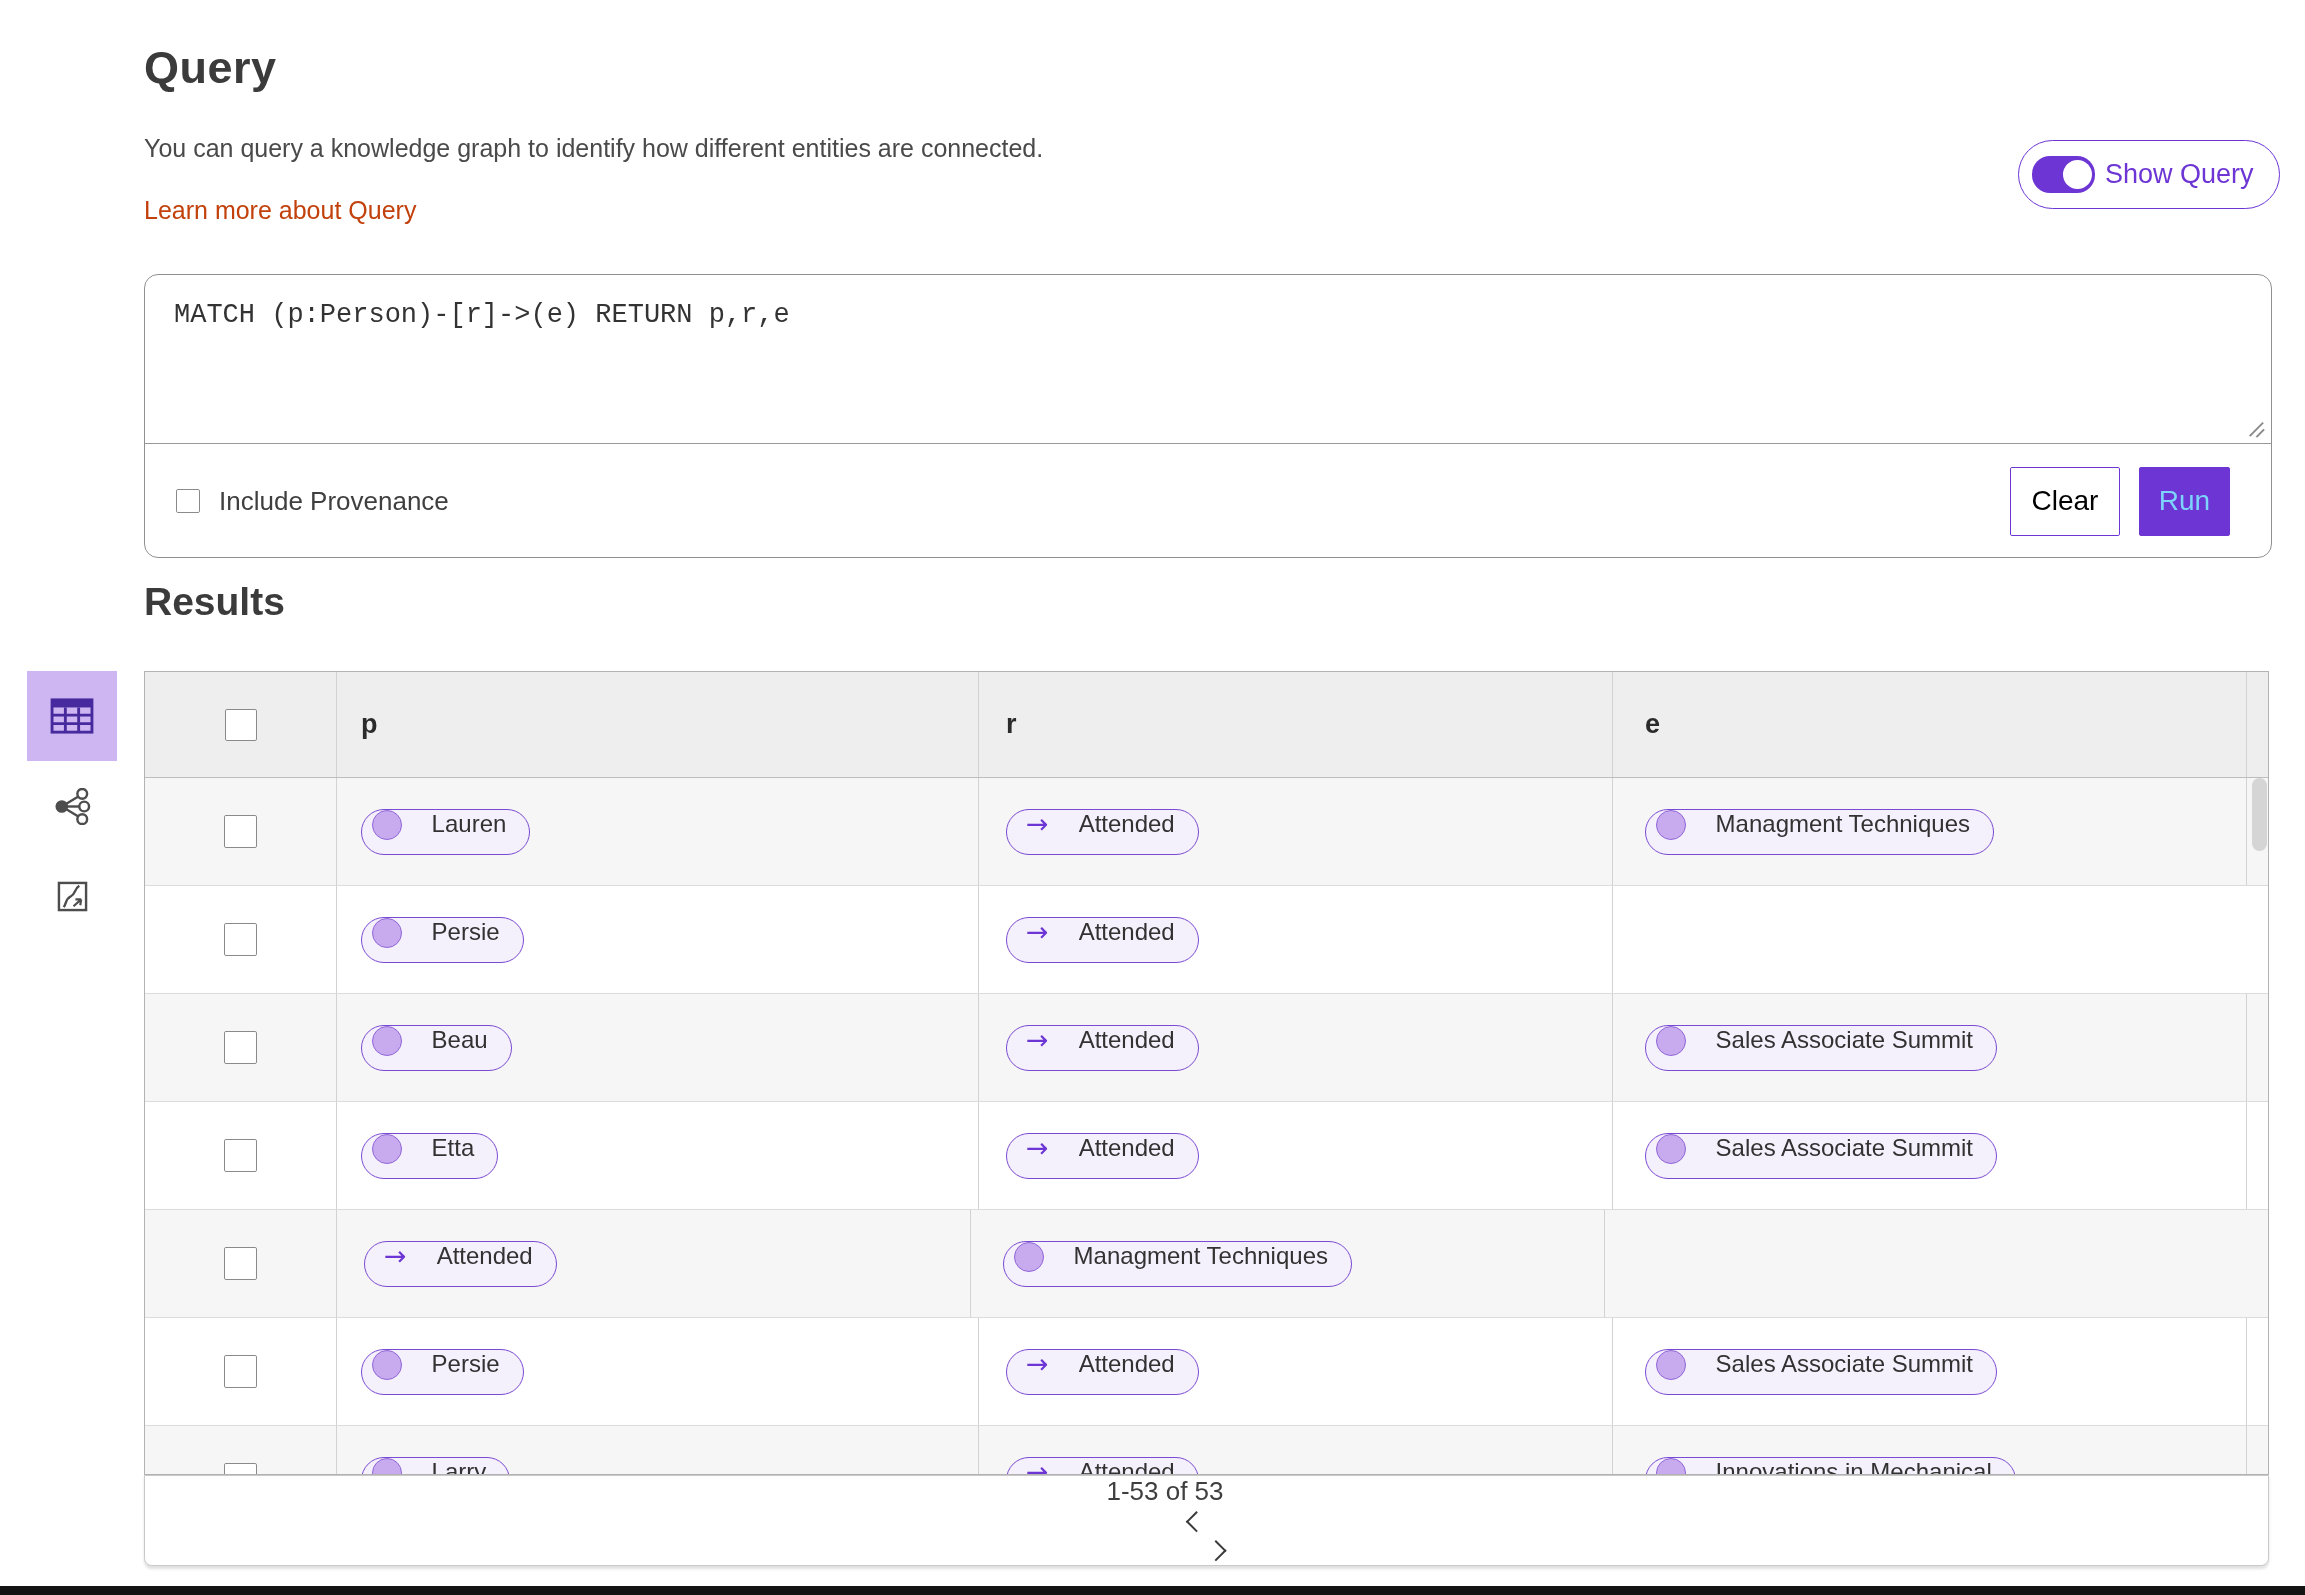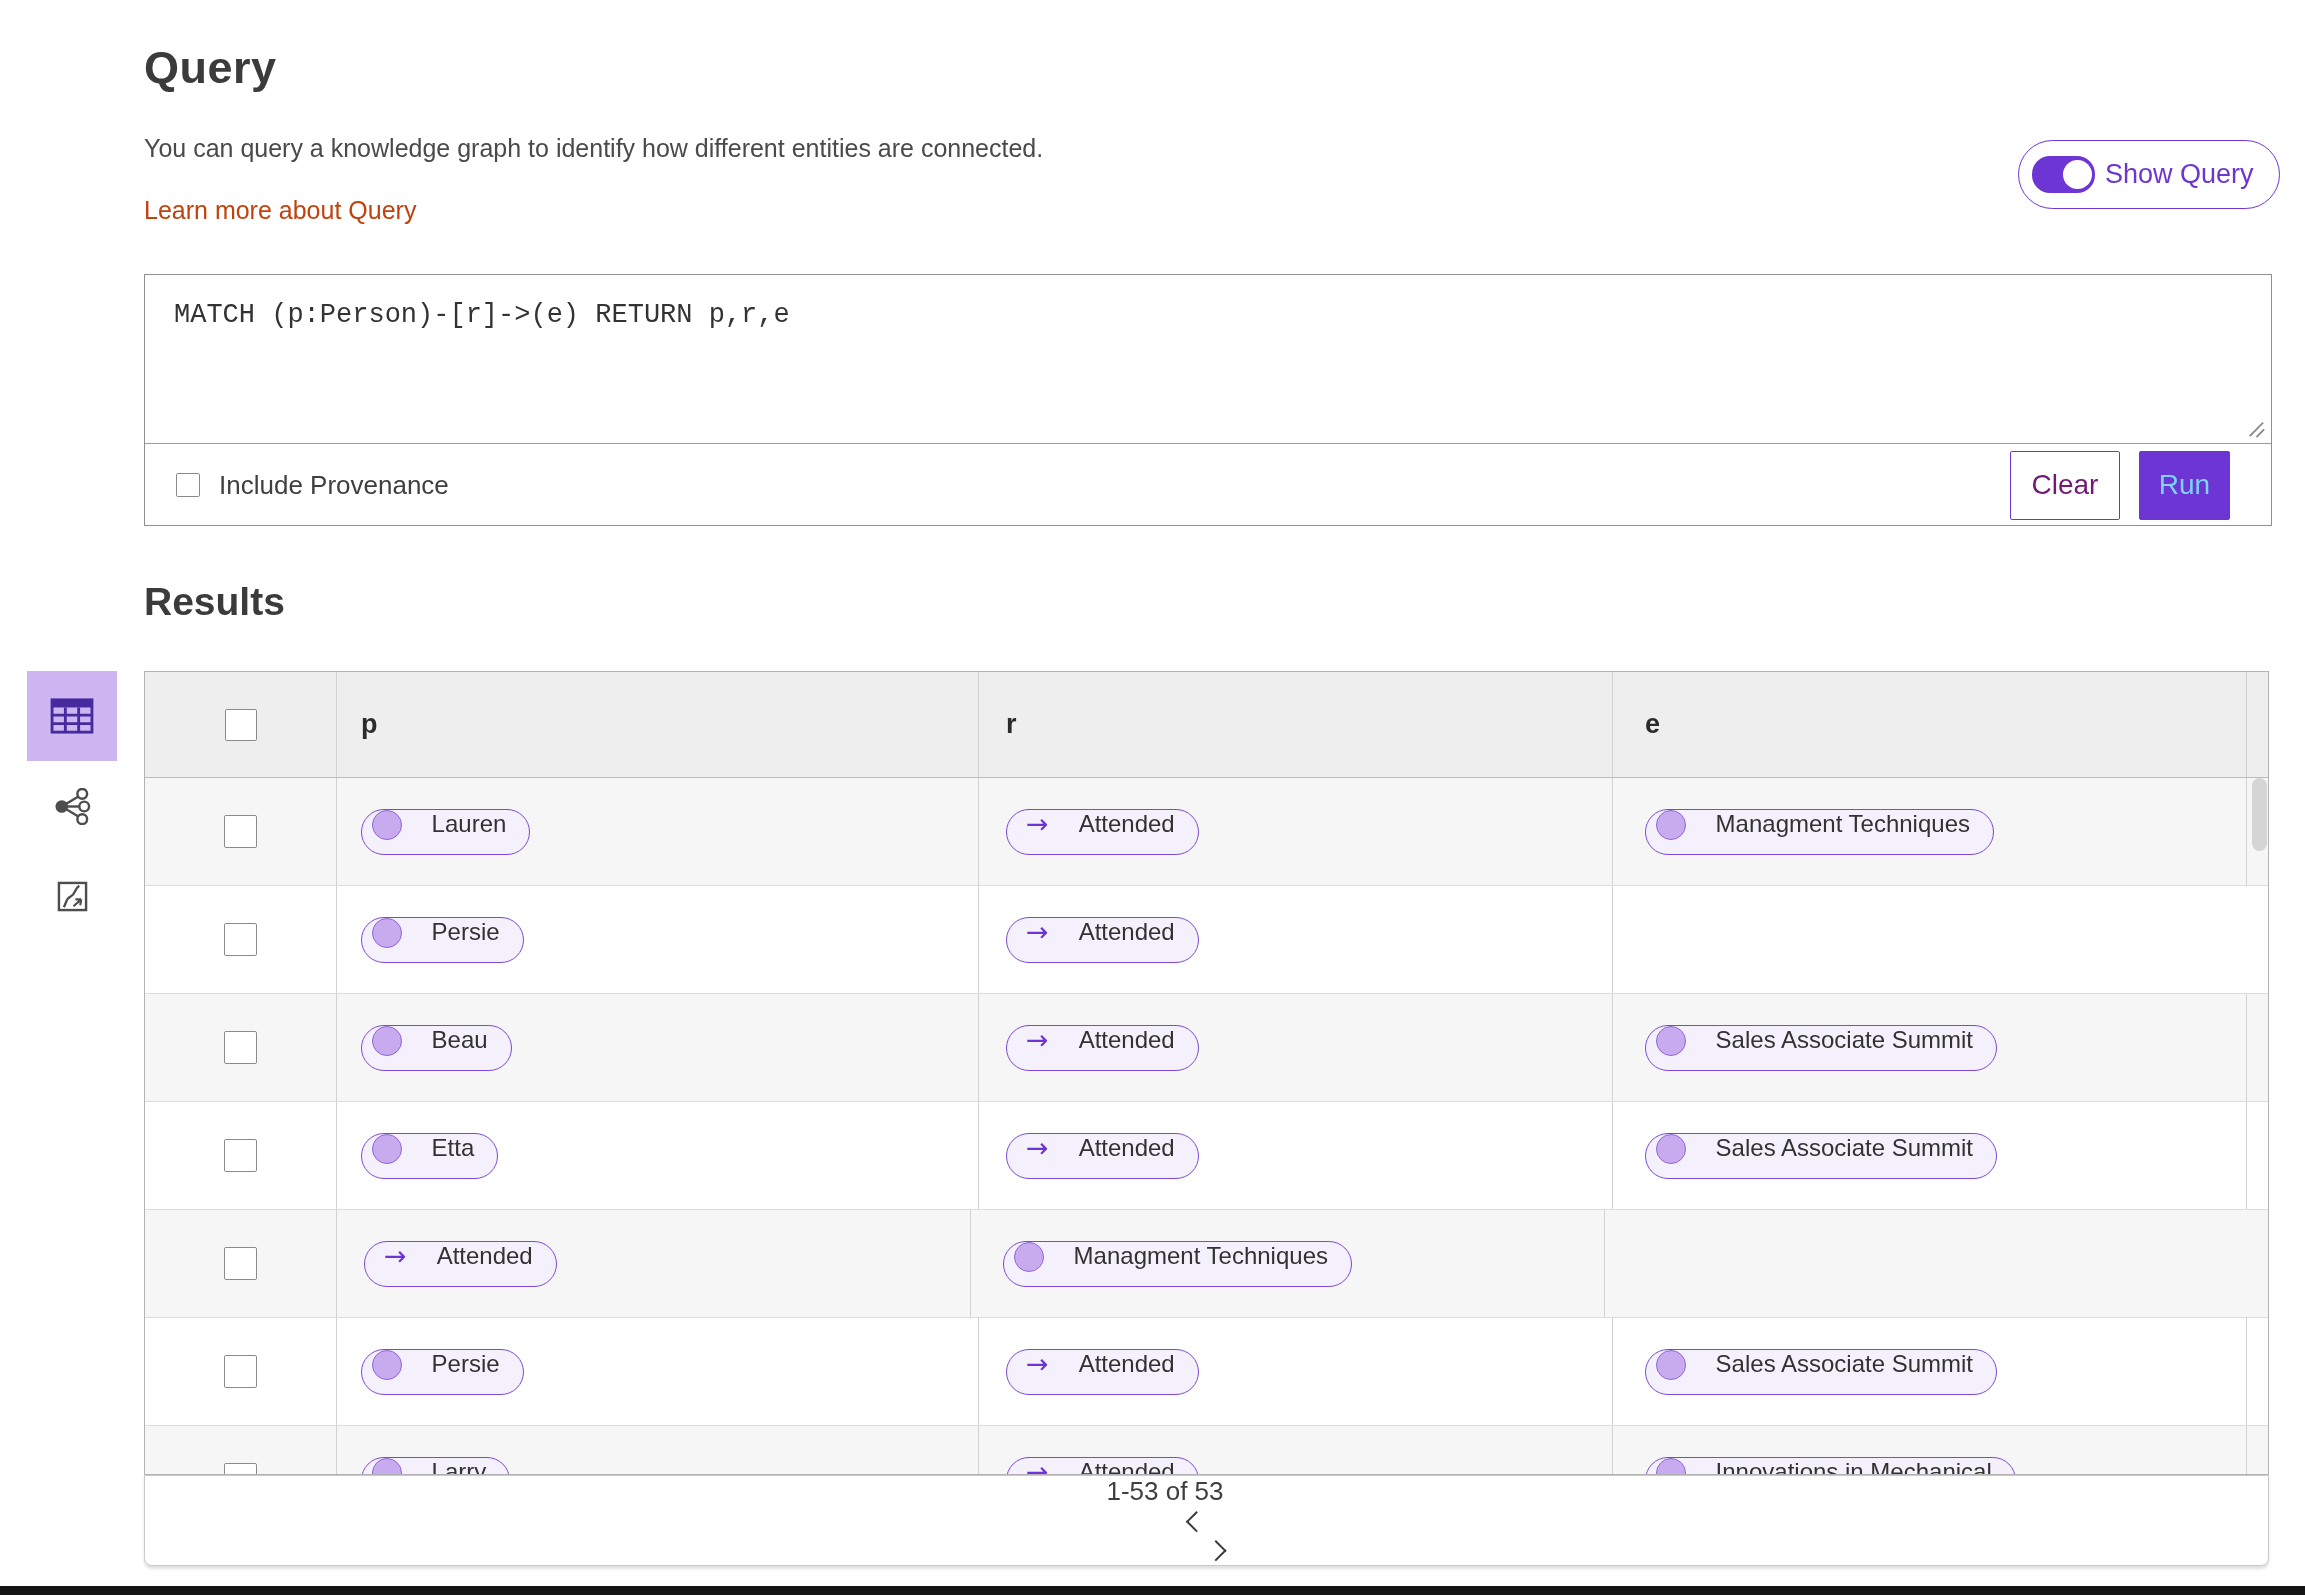--- a/index.html
+++ b/index.html
@@ -19,43 +19,43 @@
     left:2018px;top:140px;height:69px;box-sizing:border-box;
     border:1.9px solid #6C35D4;border-radius:37px;background:#fff;
     display:flex;align-items:center;padding:0 25px 0 13.4px;gap:9.6px;cursor:pointer;
   }
   .toggle-track{width:63px;height:37px;border-radius:18px;background:#6C35D4;position:relative;flex:none;}
   .toggle-knob{position:absolute;right:3.8px;top:3.8px;width:29px;height:29px;border-radius:50%;background:#fff;}
   .show-query-label{font-size:27px;color:#6C35D4;white-space:nowrap;}
 
   
   .query-panel{
-    left:144px;top:274px;width:2128px;height:252px;box-sizing:border-box;
-    border:1.9px solid #909090;border-radius:0;background:#fff;
+    left:144px;top:274px;width:2128px;height:284px;box-sizing:border-box;
+    border:1.9px solid #909090;border-radius:14px;background:#fff;
   }
   .query-textarea{
     position:absolute;left:0;top:0;right:0;height:169px;box-sizing:border-box;
     border-bottom:1px solid #9a9a9a;
     font-family:"Liberation Mono","DejaVu Sans Mono",monospace;
     font-size:27px;color:#333;padding:25px 29px;white-space:pre;cursor:text;
   }
   .resize-grip{position:absolute;right:3.8px;top:140px;width:25px;height:25px;}
   .panel-controls{
     position:absolute;left:0;right:0;top:170px;bottom:0;
     display:flex;align-items:center;padding:0 41px 0 31px;box-sizing:border-box;gap:19px;
   }
   .checkbox{
     width:24px;height:24px;box-sizing:border-box;border:1.9px solid #8a8a8a;background:#fff;
     border-radius:1.9px;flex:none;cursor:pointer;
   }
   .provenance-label{font-size:26px;color:#3f3f3f;}
   .spacer{flex:1;}
   .btn{height:69px;box-sizing:border-box;display:flex;align-items:center;justify-content:center;
        font-size:28px;cursor:pointer;border-radius:1.9px;}
-  .btn-clear{width:110px;border:1.9px solid #6C35D4;color:#701a75;background:#fff;text-align:right;}
+  .btn-clear{width:110px;border:1.9px solid #6C35D4;color:#000000;background:#fff;text-align:right;}
   .btn-run{width:91px;background:#6C35D4;color:#7dd3fc;border:1.9px solid #6C35D4;}
 
   
   .results-title{left:144px;top:580px;font-size:39px;font-weight:bold;color:#3b3b3b;}
 
   .view-switcher{left:27px;top:671px;width:90px;}
   .view-tile{width:90px;height:90px;display:flex;align-items:center;justify-content:center;cursor:pointer;}
   .view-tile.selected{background:#cdb6f1;}
 
   

